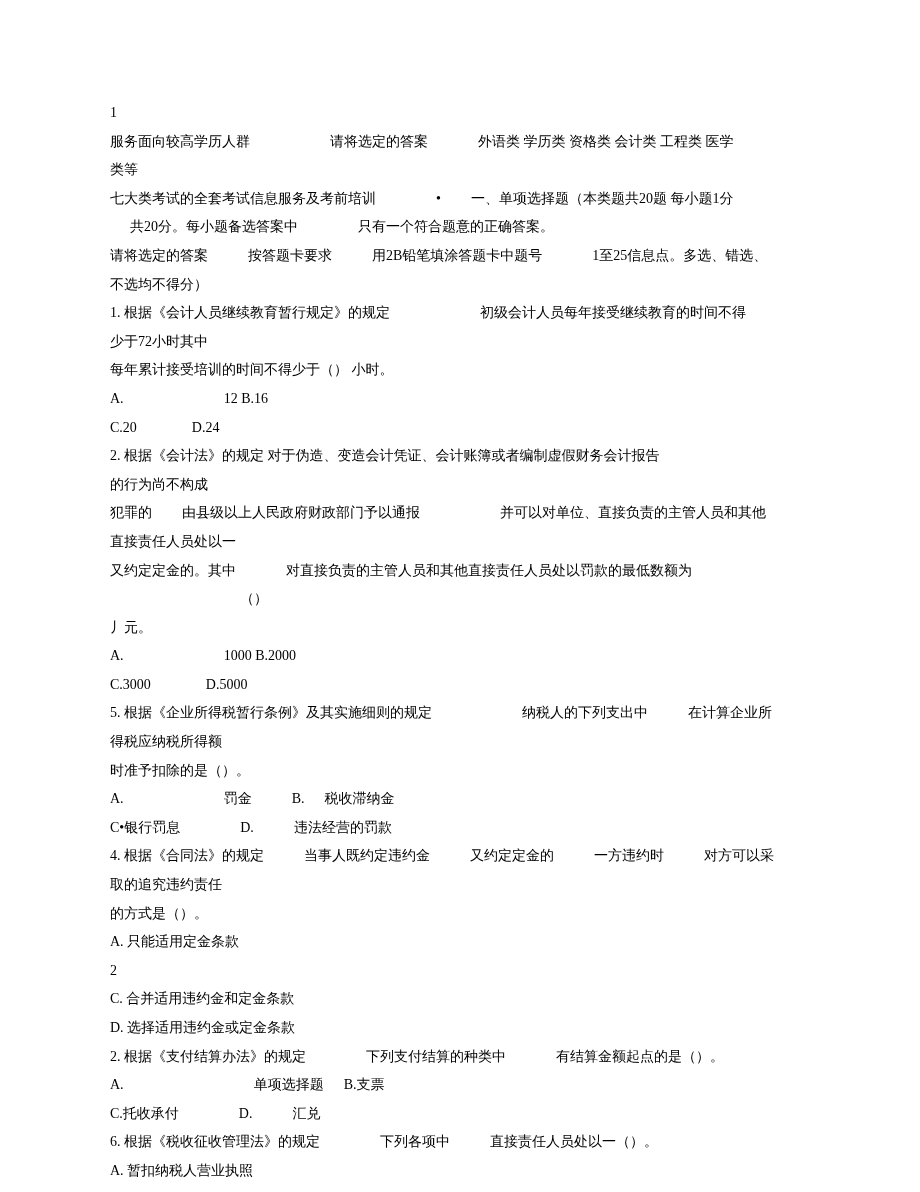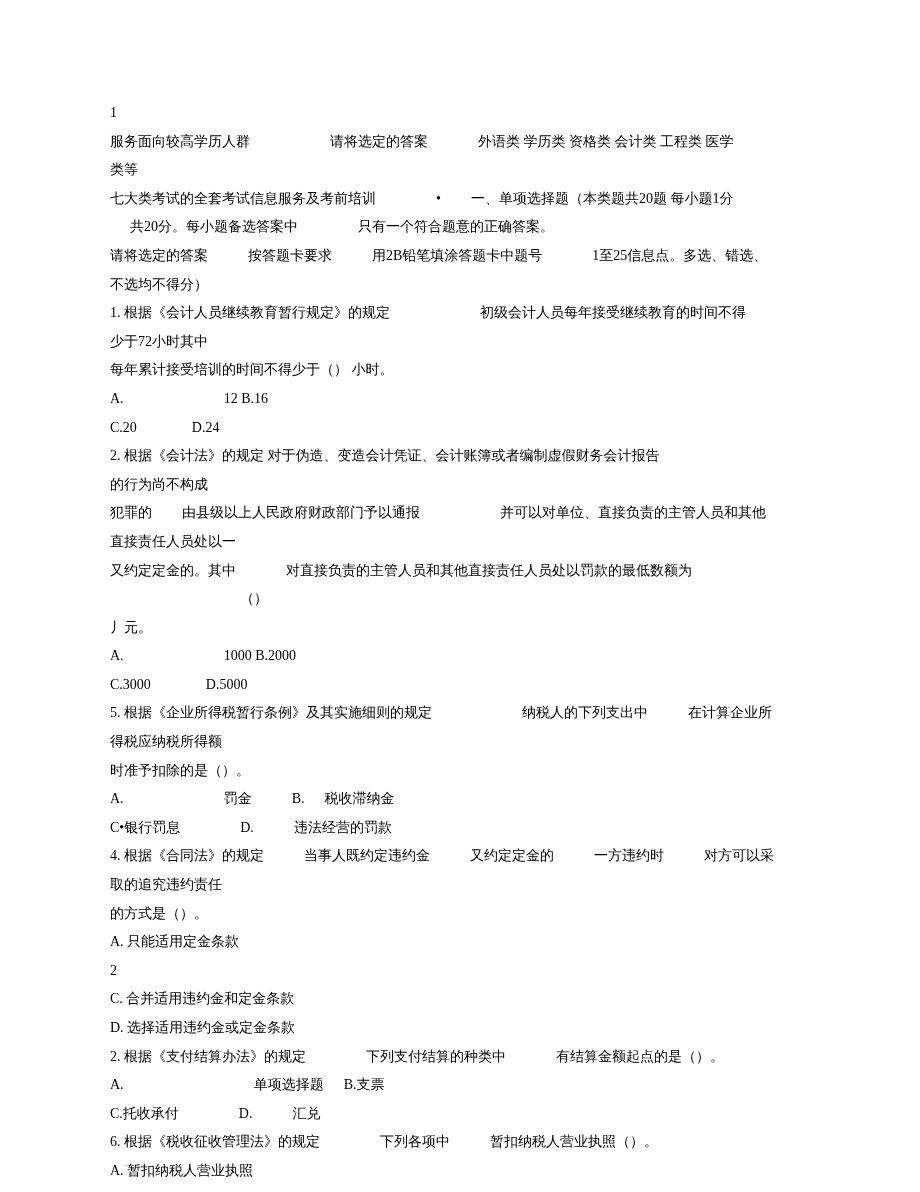--- a/index.html
+++ b/index.html
@@ -56,15 +56,15 @@
     <div class="line"><span>4.  根据《合同法》的规定</span><span class="gap" style="width: 40px;"></span><span>当事人既约定违约金</span><span class="gap" style="width: 40px;"></span><span>又约定定金的</span><span class="gap" style="width: 40px;"></span><span>一方违约时</span><span class="gap" style="width: 40px;"></span><span>对方可以采</span></div>
     <div class="line"><span>取的追究违约责任</span></div>
     <div class="line"><span>的方式是（）。</span></div>
     <div class="line"><span>A.   只能适用定金条款</span></div>
     <div class="line"><span>2</span></div>
     <div class="line"><span>C.   合并适用违约金和定金条款</span></div>
     <div class="line"><span>D.   选择适用违约金或定金条款</span></div>
     <div class="line"><span>2.  根据《支付结算办法》的规定</span><span class="gap" style="width: 60px;"></span><span>下列支付结算的种类中</span><span class="gap" style="width: 50px;"></span><span>有结算金额起点的是（）。</span></div>
     <div class="line"><span>A.</span><span class="gap" style="width: 130px;"></span><span>单项选择题</span><span class="gap" style="width: 20px;"></span><span>B.支票</span></div>
     <div class="line"><span>C.托收承付</span><span class="gap" style="width: 60px;"></span><span>D.</span><span class="gap" style="width: 40px;"></span><span>汇兑</span></div>
-    <div class="line"><span>6.   根据《税收征收管理法》的规定</span><span class="gap" style="width: 60px;"></span><span>下列各项中</span><span class="gap" style="width: 40px;"></span><span>暂扣纳税人营业执照（）。</span></div>
+    <div class="line"><span>6.   根据《税收征收管理法》的规定</span><span class="gap" style="width: 60px;"></span><span>下列各项中</span><span class="gap" style="width: 40px;"></span><span>直接责任人员处以一（）。</span></div>
     <div class="line"><span>A.   暂扣纳税人营业执照</span></div>
   </div>
 
 </body></html>

